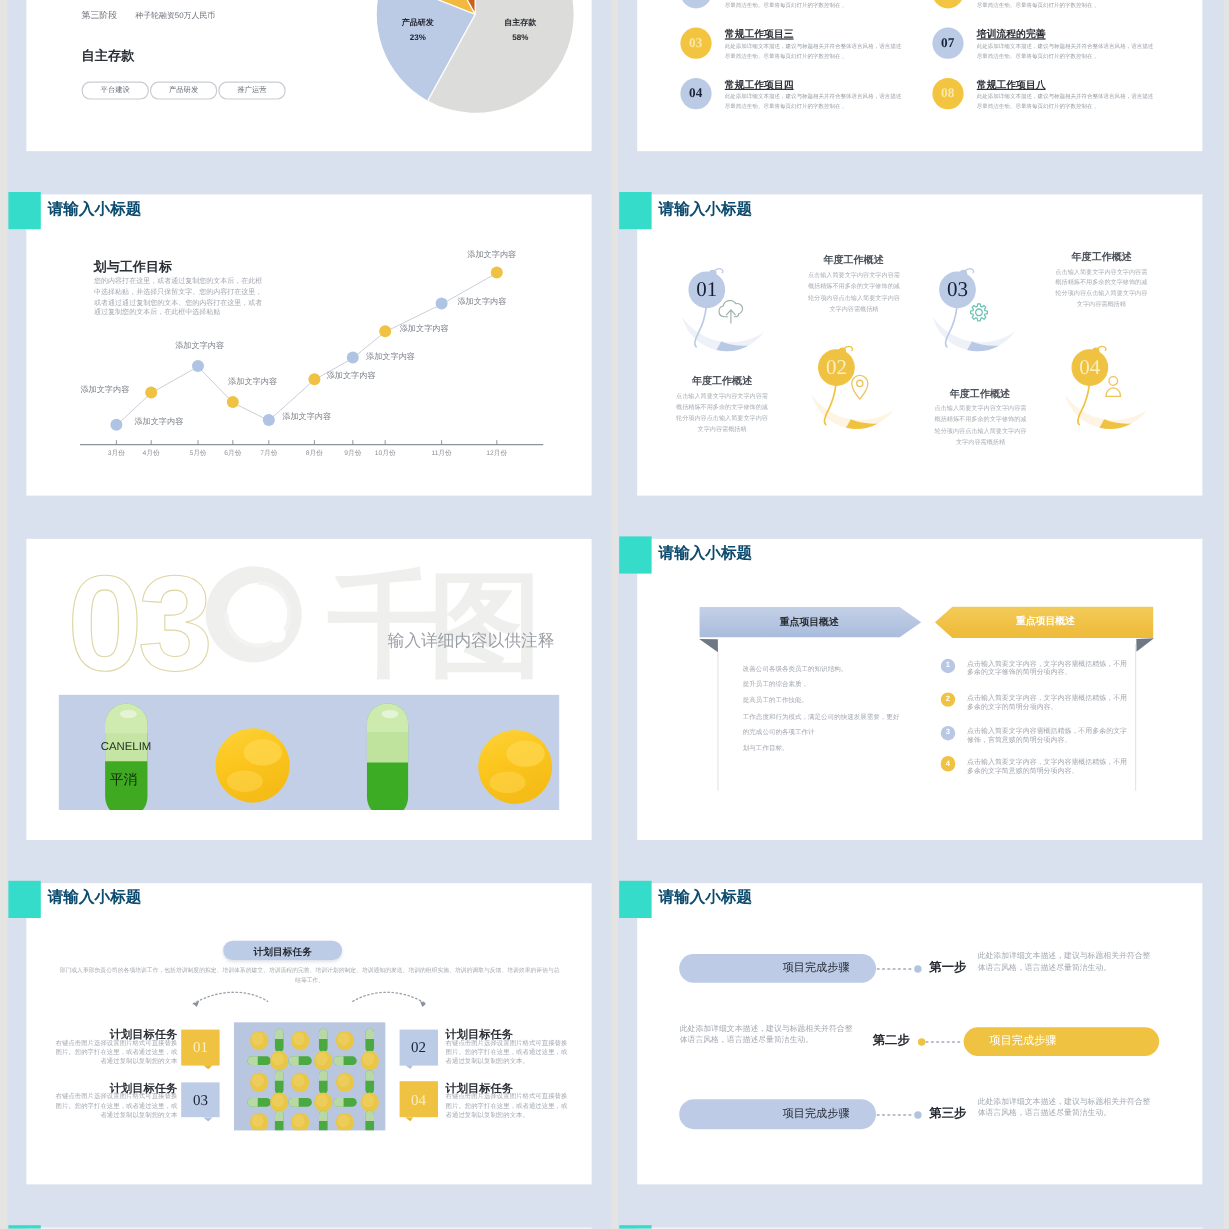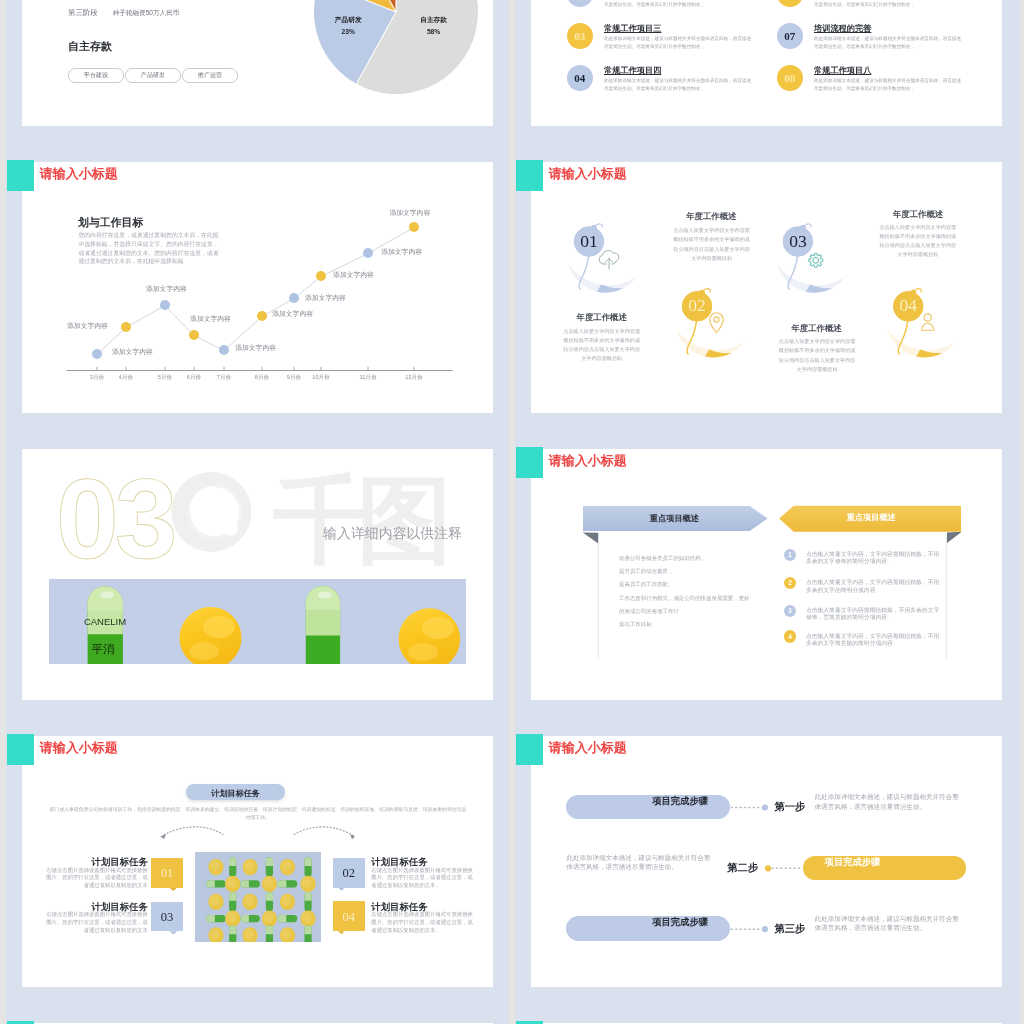--- a/index.html
+++ b/index.html
@@ -5,21 +5,21 @@
 <style>
   html,body{margin:0;padding:0;}
   body{width:1024px;height:1024px;overflow:hidden;background:#e4e4e2;
        font-family:"Liberation Sans",sans-serif;}
   #page{position:relative;width:1024px;height:1024px;overflow:hidden;background:#e4e4e2;}
   .colbg{position:absolute;top:0;height:1024px;background:#d9e0ee;}
   .slide{position:absolute;width:471px;height:251px;background:#fff;overflow:hidden;}
   .wm{position:absolute;color:rgba(108,124,150,0.075);font-weight:bold;white-space:nowrap;
       letter-spacing:0px;pointer-events:none;z-index:40;line-height:1;}
   .teal{position:absolute;background:#35dcc9;width:27px;height:31px;left:7px;z-index:20;}
-  .sttl{position:absolute;font-weight:bold;color:#ef4444;white-space:nowrap;
+  .sttl{position:absolute;font-weight:bold;color:#0c4a6e;white-space:nowrap;
         font-size:13px;left:17.8px;line-height:1;}
   .abs{position:absolute;}
   .circ{position:absolute;border-radius:50%;display:flex;align-items:center;
         justify-content:center;}
   .num{font-weight:bold;font-family:"Liberation Serif",serif;}
   
   .s1-phase{position:absolute;font-size:7.4px;color:#6a6f78;white-space:nowrap;}
   .s1-focus{position:absolute;font-size:11px;font-weight:bold;color:#2b2f36;}
   .s1-pill{position:absolute;height:13px;border:1px solid #c9ccd2;border-radius:7px;
            display:flex;align-items:center;justify-content:center;font-size:6.1px;
@@ -44,21 +44,21 @@
   .s5-t{position:absolute;font-size:19.5px;font-weight:bold;color:#10141b;white-space:nowrap;line-height:1;}
   .s5-s{position:absolute;font-size:13.9px;color:#9a9ea5;white-space:nowrap;line-height:1;}
   
   .s6-line{position:absolute;font-size:5.45px;color:#a2a7af;white-space:nowrap;line-height:1;}
   .s6-bul{position:absolute;font-size:5.8px;color:#a2a7af;line-height:7.6px;width:134px;}
   
   .s7-tt{position:absolute;font-size:9.4px;font-weight:bold;color:#2b2f36;white-space:nowrap;line-height:1;}
   .s7-bb{position:absolute;font-size:5.35px;color:#a2a7af;line-height:7.7px;width:102px;}
   
   .s8-pill{position:absolute;height:24.7px;border-radius:12.4px;display:flex;
-           align-items:flex-start;font-size:9.3px;font-weight:bold;color:#262b33;}
+           align-items:center;font-size:9.3px;font-weight:normal;color:#262b33;}
   .s8-step{position:absolute;font-size:10.3px;font-weight:bold;color:#262b33;white-space:nowrap;line-height:1;}
   .s8-b{position:absolute;font-size:6.55px;color:#a2a7af;line-height:9.4px;width:148px;}
 </style>
 </head>
 <body>
 
 <div id="page">
 
   <div class="colbg" style="left:6px;width:503px;"></div>
   <div class="colbg" style="left:515px;width:505px;"></div>
@@ -278,21 +278,21 @@
       <g>
         <circle cx="49.4" cy="62.9" r="40" fill="#efefee"></circle>
         <circle cx="52.9" cy="62.7" r="26" fill="#fff"></circle>
         <path d="M52.9,34.7 A28,28 0 1,1 24.9,62.7 L28.4,62.7 A24.5,24.5 0 1,0 52.9,38.2 Z" fill="#f3f3f2"></path>
         <circle cx="68.9" cy="79.5" r="7.2" fill="#fff"></circle>
       </g>
       <text x="111" y="104" font-family="Liberation Sans, sans-serif" font-size="95" font-weight="bold" letter-spacing="-11" fill="#efefee">千图</text>
     </svg>
     <div class="s5-num" style="left:34px;top:14px;">03</div>
     <div class="s5-s" style="left:282px;top:78.4px;width:158px;text-align:right;">输入详细内容以供注释</div>
-    <div class="abs" style="left:27px;top:130.6px;width:417px;height:85px;background:#c5d2e6;overflow:hidden;">
+    <div class="abs" style="left:27px;top:130.6px;width:417px;height:96px;background:#c5d2e6;overflow:hidden;">
       <svg width="417" height="96" viewBox="0 0 417 96">
         <defs>
           <linearGradient id="pillg" x1="0" y1="0" x2="0.4" y2="1">
             <stop offset="0" stop-color="#fdd33c"></stop>
               <stop offset="0.45" stop-color="#fcc71f"></stop>
               <stop offset="1" stop-color="#f5bb16"></stop>
           </linearGradient>
         </defs>
         <rect x="0" y="0" width="417" height="96" fill="#c3cfe6"></rect>
         <g>

